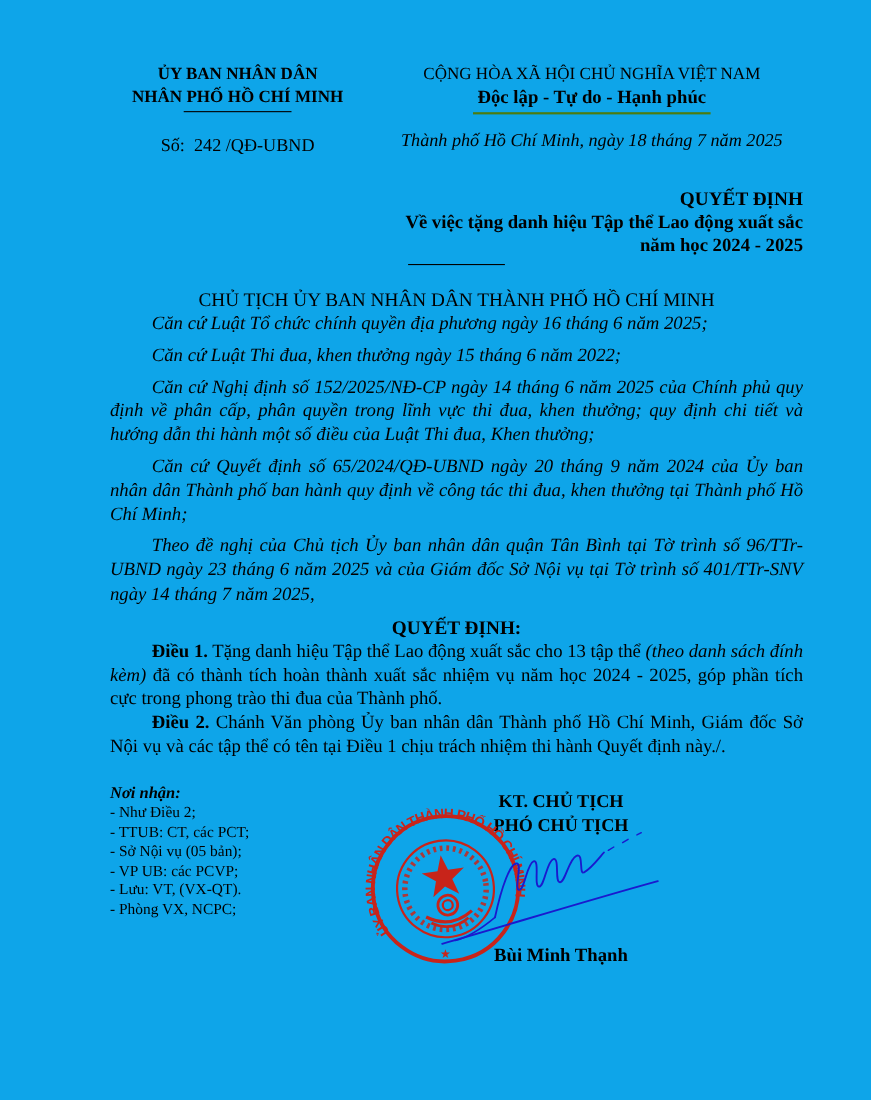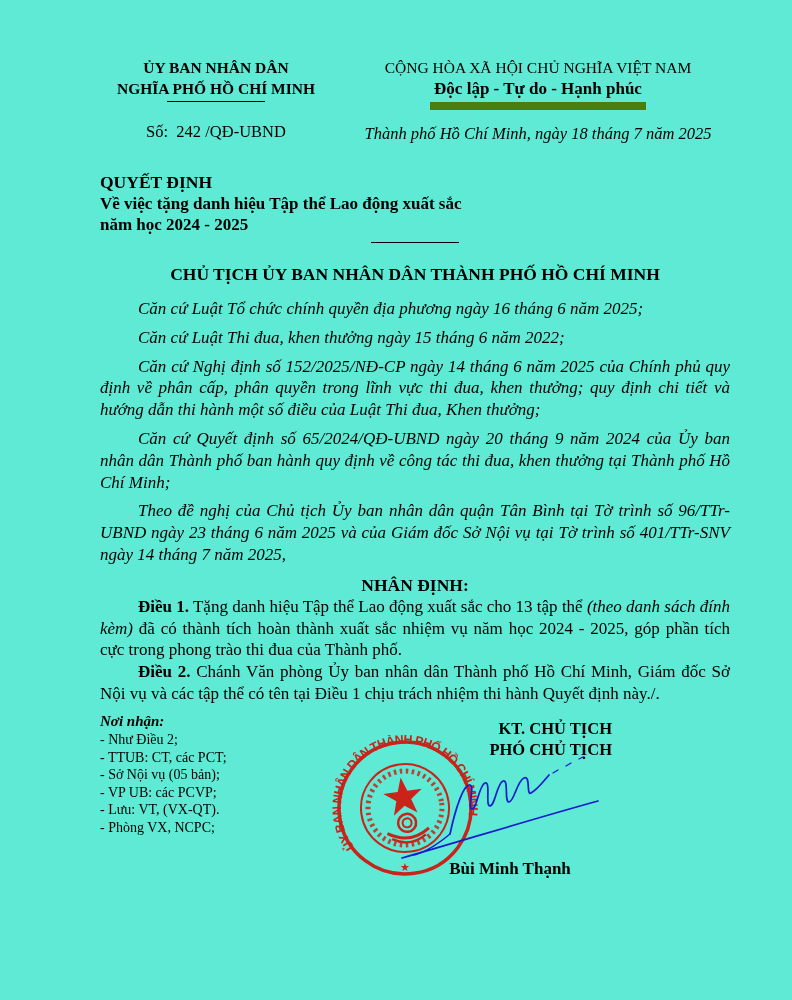--- a/index.html
+++ b/index.html
@@ -3,47 +3,47 @@
 <meta charset="utf-8">
 <style>
   * { margin: 0; padding: 0; box-sizing: border-box; }
   html, body { background: #ffffff; }
   body { font-family: "Liberation Serif", "DejaVu Serif", serif; color: #000; }
 
   .page {
     position: relative;
     width: 792px;
     height: 1000px;
-    background: #5eead4;
+    background: #0ea5e9;
     overflow: hidden;
     padding: 58px 62px 0 100px;
   }
 
   
   .hdr { display: flex; }
   .hdr-left { width: 232px; text-align: center; flex-shrink: 0; }
   .hdr-right { flex: 1; text-align: center; padding-left: 14px; }
   .hdr-org1 { font-weight: bold; font-size: 15.5px; line-height: 20px; }
   .hdr-org2 { font-weight: bold; font-size: 15.5px; line-height: 21px; }
   .hdr-rule-sm { width: 98px; border-top: 1.6px solid #000; margin: 2px auto 0; }
   .hdr-nat1 { font-weight: normal; font-size: 15.5px; line-height: 20px; }
-  .hdr-nat2 { font-weight: bold; font-size: 17px; line-height: 22px; display: inline-block; border-bottom: 8px solid #4d7c0f; padding: 0 4px 2px; }
+  .hdr-nat2 { font-weight: bold; font-size: 17px; line-height: 22px; display: inline-block; border-bottom: 2px solid #4d7c0f; padding: 0 4px 2px; }
   .hdr-num { margin-top: 20px; font-size: 16.5px; }
   .hdr-date { margin-top: 14px; font-style: italic; font-size: 16.5px; }
 
   
-  .title-block { text-align: left; margin-top: 28px; }
+  .title-block { text-align: right; margin-top: 28px; }
   .title-main { font-weight: bold; font-size: 17.5px; line-height: 21px; }
   .title-sub { font-weight: bold; font-size: 17px; line-height: 21px; }
   .title-rule { width: 88px; border-top: 1.6px solid #000; margin: 7px auto 0; }
 
-  .authority { text-align: center; font-weight: bold; font-size: 17.5px; margin-top: 21px; }
+  .authority { text-align: center; font-weight: normal; font-size: 17.5px; margin-top: 21px; }
 
   
-  .preamble { margin-top: 13px; }
+  .preamble { }
   .preamble p {
     font-style: italic;
     font-size: 17px;
     line-height: 21.8px;
     text-align: justify;
     text-indent: 38px;
     margin-bottom: 7px;
   }
 
   .decision-heading { text-align: center; font-weight: bold; font-size: 17.5px; margin-top: 9px; }
@@ -57,36 +57,36 @@
   }
   .article .lbl { font-weight: bold; }
   .article .it { font-style: italic; }
 
   
   .footer { position: absolute; left: 100px; right: 68px; top: 712px; height: 220px; }
   .recipients { width: 230px; }
   .recipients-label { font-weight: bold; font-style: italic; font-size: 15px; line-height: 19px; }
   .recipients-item { font-size: 14px; line-height: 17.5px; }
 
-  .sign-block { position: absolute; left: 308px; top: 6px; width: 204px; text-align: right; }
+  .sign-block { position: absolute; left: 308px; top: 6px; width: 204px; text-align: center; }
   .sign-title { font-weight: bold; font-size: 16.5px; line-height: 21px; }
   .signer-name { position: absolute; left: 308px; top: 147px; width: 204px; text-align: center; font-weight: bold; font-size: 17px; }
 
   .seal { position: absolute; left: 232px; top: 23px; width: 146px; height: 146px; }
   .signature { position: absolute; left: 288px; top: 42px; width: 220px; height: 110px; }
 </style>
 </head>
 <body>
 
 <div class="page">
 
   <div class="hdr">
     <div class="hdr-left">
       <div class="hdr-org1">ỦY BAN NHÂN DÂN</div>
-      <div class="hdr-org2">NGHĨA PHỐ HỒ CHÍ MINH</div>
+      <div class="hdr-org2">NHÂN PHỐ HỒ CHÍ MINH</div>
       <div class="hdr-rule-sm"></div>
       <div class="hdr-num">
         <span>Số:</span>&nbsp;&nbsp;<span>242 /QĐ-UBND</span>
       </div>
     </div>
     <div class="hdr-right">
       <div class="hdr-nat1">CỘNG HÒA XÃ HỘI CHỦ NGHĨA VIỆT NAM</div>
       <div><span class="hdr-nat2">Độc lập - Tự do - Hạnh phúc</span></div>
       <div class="hdr-date">Thành phố Hồ Chí Minh, ngày 18 tháng 7  năm 2025</div>
     </div>
@@ -102,21 +102,21 @@
   <div class="authority">CHỦ TỊCH ỦY BAN NHÂN DÂN THÀNH PHỐ HỒ CHÍ MINH</div>
 
   <div class="preamble">
     <p>Căn cứ Luật Tổ chức chính quyền địa phương ngày 16 tháng 6 năm 2025;</p>
     <p>Căn cứ Luật Thi đua, khen thưởng ngày 15 tháng 6 năm 2022;</p>
     <p>Căn cứ Nghị định số 152/2025/NĐ-CP ngày 14 tháng 6 năm 2025 của Chính phủ quy định về phân cấp, phân quyền trong lĩnh vực thi đua, khen thưởng; quy định chi tiết và hướng dẫn thi hành một số điều của Luật Thi đua, Khen thưởng;</p>
     <p>Căn cứ Quyết định số 65/2024/QĐ-UBND ngày 20 tháng 9 năm 2024 của Ủy ban nhân dân Thành phố ban hành quy định về công tác thi đua, khen thưởng tại Thành phố Hồ Chí Minh;</p>
     <p>Theo đề nghị của Chủ tịch Ủy ban nhân dân quận Tân Bình tại Tờ trình số 96/TTr-UBND ngày 23 tháng 6 năm 2025 và của Giám đốc Sở Nội vụ tại Tờ trình số 401/TTr-SNV ngày 14 tháng 7 năm 2025,</p>
   </div>
 
-  <div class="decision-heading">NHÂN ĐỊNH:</div>
+  <div class="decision-heading">QUYẾT ĐỊNH:</div>
 
   <p class="article"><span class="lbl">Điều 1.</span><span> Tặng danh hiệu Tập thể Lao động xuất sắc cho 13 tập thể </span><span class="it">(theo danh sách đính kèm)</span><span> đã có thành tích hoàn thành xuất sắc nhiệm vụ năm học 2024 - 2025, góp phần tích cực trong phong trào thi đua của Thành phố.</span></p>
 
   <p class="article"><span class="lbl">Điều 2.</span><span> Chánh Văn phòng Ủy ban nhân dân Thành phố Hồ Chí Minh, Giám đốc Sở Nội vụ và các tập thể có tên tại Điều 1 chịu trách nhiệm thi hành Quyết định này./.</span></p>
 
   <div class="footer">
 
     <div class="recipients">
       <div class="recipients-label">Nơi nhận:</div>
       <div class="recipients-item">- Như Điều 2;</div>

